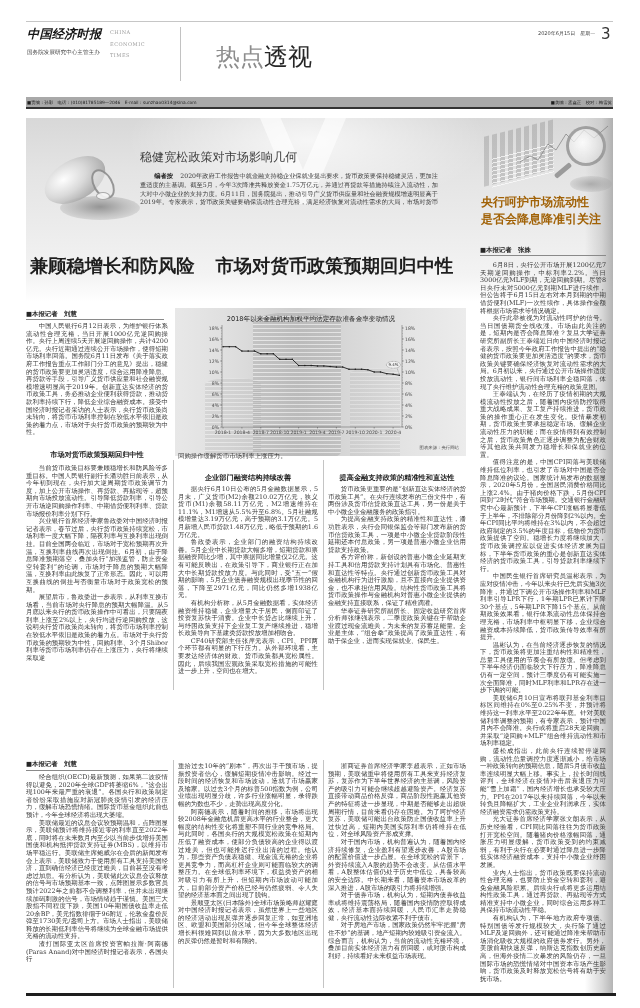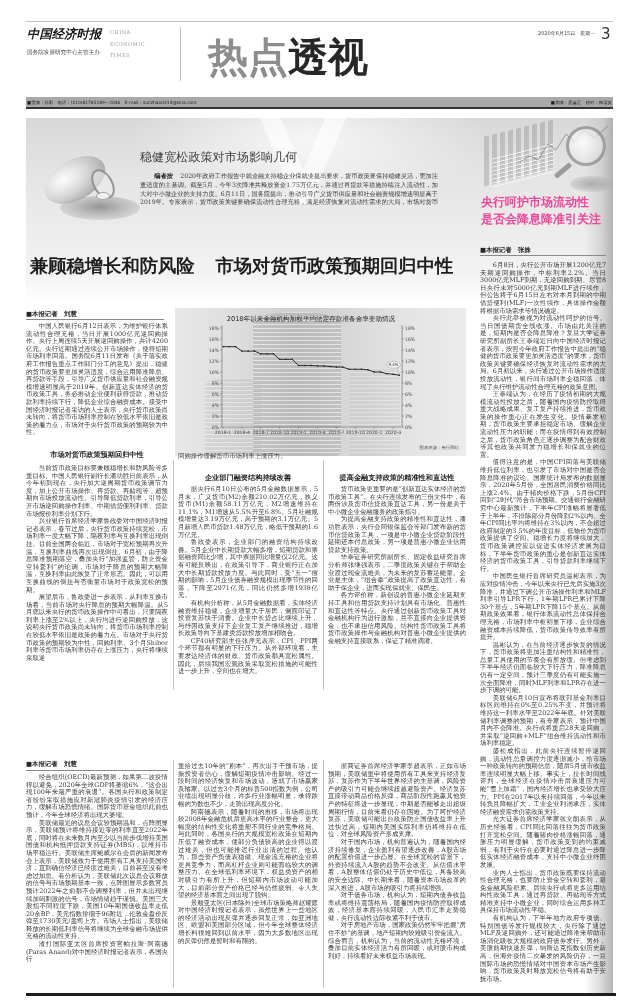--- a/index.html
+++ b/index.html
@@ -7,21 +7,21 @@
 body{font-family:"DejaVu Sans","Liberation Sans",sans-serif;color:#333;}
 #page{position:relative;width:640px;height:1008px;overflow:hidden;background:#fff;}
 .abs{position:absolute;}
 
 
 .top-rule{left:26px;top:21px;width:587px;height:1px;background:#c6c6c6;}
 .logo-cn{left:27px;top:26px;font-family:"DejaVu Serif",serif;font-weight:bold;font-style:italic;font-size:12.2px;line-height:16px;letter-spacing:0.2px;color:#151515;white-space:nowrap;}
 .logo-sub{left:27px;top:49px;font-size:5.6px;line-height:7px;color:#3c3c3c;white-space:nowrap;}
 .logo-en{left:110px;top:27px;font-family:"DejaVu Serif",serif;font-size:5px;line-height:11.5px;letter-spacing:0.5px;color:#9c9c9c;}
 .vline{left:180px;top:27px;width:1px;height:54px;background:#c2c2c2;}
-.section-title{left:208px;top:37px;font-family:"DejaVu Serif",serif;font-weight:bold;font-size:40px;line-height:40px;white-space:nowrap;}
+.section-title{left:216px;top:37px;font-family:"DejaVu Serif",serif;font-weight:normal;font-size:24px;line-height:40px;white-space:nowrap;}
 .st-gray{color:#8d8d8d;}
 .st-dark{color:#272727;}
 .date{left:538px;top:30px;font-size:5px;line-height:6px;color:#444;white-space:nowrap;}
 .pageno{left:601px;top:25px;font-size:15px;line-height:18px;color:#333;}
 
 .info-bar{left:26px;top:97px;width:587px;height:12px;background:#a9a9a9;border-bottom:2px solid #333;}
 .info-left{position:absolute;left:1px;top:3px;font-size:4.4px;line-height:5px;color:#1f1f1f;white-space:nowrap;}
 .info-right{position:absolute;right:1px;top:3px;font-size:4.4px;line-height:5px;color:#1f1f1f;white-space:nowrap;}
 
 
@@ -42,21 +42,21 @@
 .right-col-bg{left:472px;top:118px;width:141px;height:875px;background:linear-gradient(90deg,rgba(255,255,255,0) 0%,rgba(255,255,255,0) 80%,rgba(200,200,200,0.7) 92%,rgba(172,172,172,0.9) 100%);}
 
 
 .kicker{left:140px;top:150px;font-size:12px;line-height:14px;color:#3b3b3b;letter-spacing:0.1px;white-space:nowrap;}
 .editor-note{left:140px;top:172px;width:298px;height:36px;font-family:"DejaVu Serif",serif;font-size:6.2px;line-height:8.8px;color:#3a3a3a;text-align:justify;text-indent:2.3em;overflow:hidden;}
 .editor-note b{margin-right:1.2em;color:#222;}
 .main-headline{left:30px;top:254px;font-family:"DejaVu Serif",serif;font-weight:bold;font-size:18.3px;line-height:24px;color:#1e1e1e;white-space:nowrap;}
 .main-headline .h2{margin-left:21px;}
 
 
-.side-headline{left:481px;top:194px;font-family:"DejaVu Serif",serif;font-weight:bold;font-size:12px;line-height:17px;color:#ec4899;white-space:nowrap;}
+.side-headline{left:481px;top:194px;font-family:"DejaVu Serif",serif;font-weight:bold;font-size:12px;line-height:17px;color:#a16207;white-space:nowrap;}
 .byline{font-size:6.4px;line-height:8px;font-weight:bold;color:#262626;white-space:nowrap;}
 .rule{height:1px;background:#8a8a8a;}
 
 
 .chart-panel{left:175px;top:308px;width:291px;height:148px;overflow:hidden;background:linear-gradient(90deg,#e8e8e8 0%,#dedede 20%,#cdcdcd 42%,#d6d6d6 58%,#e3e3e3 78%,#ececec 100%);}
 .coin-stack{position:absolute;border-radius:44px/10px;background:repeating-linear-gradient(180deg,rgba(255,255,255,0.45) 0 1.5px,rgba(140,140,140,0.35) 1.5px 4px);}
 .coin-stack.s1{left:78px;top:4px;width:88px;height:150px;opacity:0.8;}
 .coin-stack.s2{left:30px;top:70px;width:56px;height:85px;opacity:0.45;}
 .coin-stack.s3{left:175px;top:60px;width:50px;height:95px;opacity:0.35;}
 .chart-svg{left:175px;top:308px;width:291px;height:148px;overflow:visible;}
@@ -346,22 +346,22 @@
     <p>有机构分析称，从5月金融数据看，实体经济融资维持稳健，企业增量大于居民，侧面印证了投资复苏快于消费。企业中长贷占比继续上升，与纾困政策支持下企业复工复产继续推进，稳增长政策导向下基建类贷款投放增加相吻合。</p>
     <p>CF40研究部主任张岸元表示，CPI、PPI两个环节都有明显的下行压力。从外部环境看，主要发达经济体的财政、货币政策都具宽松属性。因此，后续我国宏观政策采取宽松措施的可能性进一步上升，空间也在增大。</p>
   </div>
 
   <div class="abs vdiv" style="left:323px;top:460px;height:230px;"></div>
 
   <div class="subhead" style="left:328px;top:473px;width:138px;">提高金融支持政策的精准性和直达性</div>
   <div class="col-text" style="left:328px;top:486px;width:138px;height:198px;">
     <p>货币政策更重要的是“创新直达实体经济的货币政策工具”。在央行连续发布的三份文件中，有两份涉及货币信贷政策直达工具，另一份是关于中小微企业金融服务的政策指引。</p>
     <p>为提高金融支持政策的精准性和直达性，潘功胜表示，央行会同银保监会等部门发布新的货币信贷政策工具，一项是中小微企业贷款阶段性延期还本付息政策，另一项是普惠小微企业信用贷款支持政策。</p>
+    <p>各方评价称，新创设的普惠小微企业延期支持工具和信用贷款支持计划具有市场化、普惠性和直达性等特点。央行通过创新货币政策工具对金融机构行为进行激励，且不直接向企业提供资金，也不承担信用风险。结构性货币政策工具将货币政策操作与金融机构对普惠小微企业提供的金融支持直接联系，保证了精准滴灌。</p>
     <p>华泰证券研究所副所长、固定收益研究首席分析师张继强表示，二季度政策关键在于帮助企业渡过现金流难关，为未来的复苏蓄足能量。企业是主体，“组合拳”政策提高了政策直达性，有助于保企业，进而实现保就业、保民生。</p>
-    <p>各方评价称，新创设的普惠小微企业延期支持工具和信用贷款支持计划具有市场化、普惠性和直达性等特点。央行通过创新货币政策工具对金融机构行为进行激励，且不直接向企业提供资金，也不承担信用风险。结构性货币政策工具将货币政策操作与金融机构对普惠小微企业提供的金融支持直接联系，保证了精准滴灌。</p>
   </div>
 
   <div class="abs byline" style="left:26px;top:760px;">■本报记者　刘慧</div>
   <div class="abs rule" style="left:26px;top:770px;width:142px;"></div>
 
   <div class="col-text" style="left:26px;top:774px;width:142px;height:206px;">
     <p>经合组织(OECD)最新预测，如果第二波疫情得以避免，2020年全球GDP将萎缩6%，“这会出现100年来最严重的衰退”。各国央行和政策制定者纷纷采取措施应对新冠肺炎疫情引发的经济压力，缓解市场恐慌情绪。国际货币基金组织此前也预计，今年全球经济将出现大萎缩。</p>
     <p>美联储最近的议息会议较预期温和，点阵图显示，美联储预计将维持接近零的利率直至2022年底，同时将在未来数月内至少以当前步伐增持美国国债和机构抵押贷款支持证券(MBS)，以维持市场平稳运行。美联储主席鲍威尔在会后的新闻发布会上表示，美联储致力于使用所有工具支持美国经济，直到确信经济已经度过难关，目前甚至没有考虑过加息。有分析认为，美联储此次议息会议释放的信号与市场预期基本一致，点阵图显示多数官员预计2022年之前都不会调整利率，但并未出现继续加码刺激的信号，市场情绪趋于谨慎。美国三大股指不同程度下跌，美国10年期国债收益率走低20余BP，美元指数徘徊于96附近，伦敦金盘价反弹至1730美元/盎司上方。市场人士指出，美联储释放的长期低利率信号将继续为全球金融市场提供充裕的流动性支持。</p>
     <p>渣打国际亚太区首席投资官帕拉斯·阿南德(Paras Anand)对中国经济时报记者表示，各国央行</p>
   </div>

